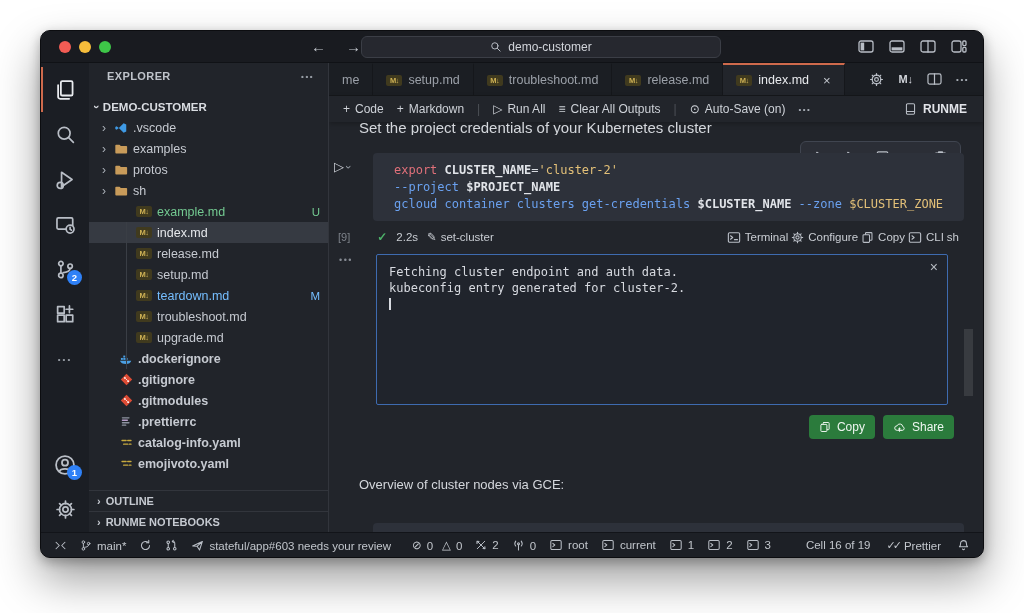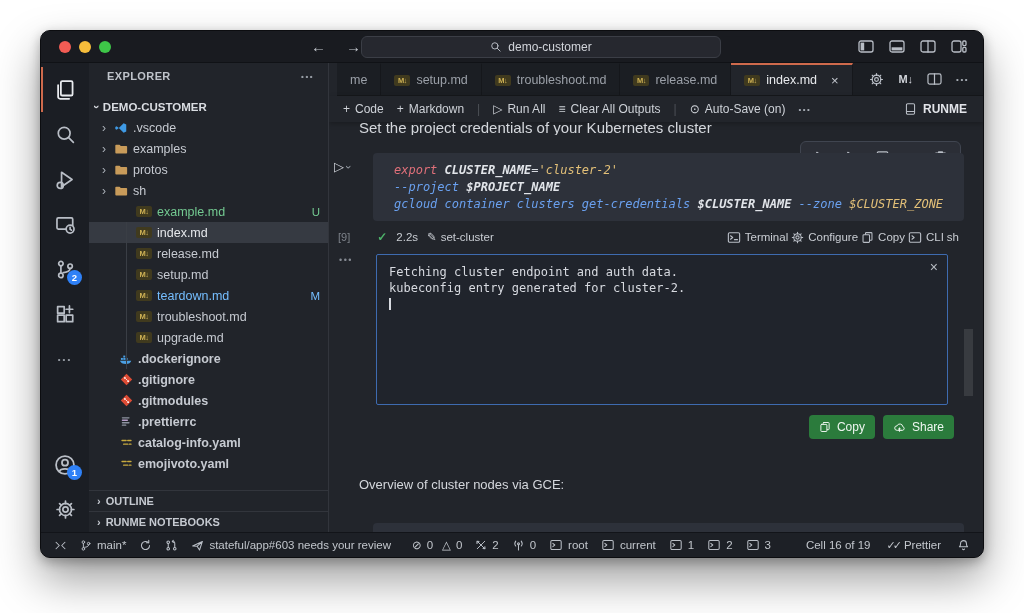--- a/index.html
+++ b/index.html
@@ -55,21 +55,21 @@
   .gdot { margin-left:auto; width:7px; height:7px; border-radius:50%; background:#73c991; }
   .guide { position:absolute; left:37px; width:1px; background:#3a3e45; }
   .mdicon { width:16px; height:11px; border-radius:2px; background:#403a1e; color:#cdb054; font-size:7.5px; font-weight:bold;
             display:flex; align-items:center; justify-content:center; letter-spacing:-.5px; flex:none; }
   .picon { width:14px; height:14px; flex:none; display:flex; align-items:center; justify-content:center; }
   .sb-section { height:21px; border-top:1px solid #32353c; display:flex; align-items:center; gap:5px; padding-left:8px;
                 font-size:11px; font-weight:bold; color:#c6cad1; }
 
   
   .editor { flex:1; position:relative; background:#22252b; overflow:hidden; }
-  .tabbar { position:absolute; top:0; left:8px; right:0; height:33px; background:#1b1e23; display:flex; border-bottom:1px solid #15171b; }
+  .tabbar { position:absolute; top:0; left:0; right:0; height:33px; background:#1b1e23; display:flex; border-bottom:1px solid #15171b; }
   .tab { display:flex; align-items:center; gap:6px; padding:0 13px; border-right:1px solid #15171b; color:#9ba0a8;
          font-size:12.5px; border-top:2px solid transparent; white-space:nowrap; }
   .tab.active { background:#22252b; color:#e8eaed; border-top:2px solid #cf6a4c; }
   .tab .tclose { margin-left:8px; color:#c3c7ce; font-size:13px; }
   .tab-actions { margin-left:auto; display:flex; align-items:center; gap:14px; padding-right:14px; }
   .tab-actions .mglyph { color:#d2d5db; font-size:11px; font-weight:bold; }
   .hdots { color:#aab0b8; font-size:8px; letter-spacing:1.5px; }
 
   .nbbar { position:absolute; top:33px; left:0; right:0; height:26px; display:flex; align-items:center; gap:13px;
            padding-left:14px; color:#ced2d8; font-size:12px; background:#22252b; box-shadow:0 2px 5px rgba(0,0,0,.25); }
@@ -81,21 +81,21 @@
               color:#d4d7dc; font-size:15px; }
   .md-below { position:absolute; top:414px; left:30px; color:#d4d7dc; font-size:13px; }
 
   .hover-tb { position:absolute; top:78px; right:22px; height:30px; background:#2b2e36; border:1px solid #404550;
               border-radius:6px; display:flex; align-items:center; gap:15px; padding:0 12px; }
 
   .cell-run { position:absolute; top:96px; left:5px; display:flex; align-items:center; gap:3px; color:#ced2d8; font-size:13px; }
   .cell-run .chev { font-size:11px; color:#9aa0a8; }
   .cell-code { position:absolute; top:90px; left:44px; width:591px; height:68px; background:#2d313a; border-radius:4px;
                padding:9px 0 0 21px; font-family:"DejaVu Sans Mono",monospace; font-size:12px; line-height:17px; color:#d7dae0; }
-  .cell-code .ln { white-space:pre;font-style:italic; }
+  .cell-code .ln { white-space:pre; }
   .tok-kw { color:#e0707a; } .tok-cmd { color:#6aa1f0; } .tok-str { color:#e3c078; } .tok-var { color:#e2e5ea; font-weight:bold; }
 
   .cell-status { position:absolute; top:164px; left:9px; right:24px; height:20px; display:flex; align-items:center;
                  gap:9px; font-size:11.5px; color:#c9cdd3; }
   .exec { color:#7d828a; font-size:11px; }
   .okcheck { color:#4db26a; font-weight:bold; font-size:12px; }
   .cs-right { margin-left:auto; display:flex; align-items:center; gap:3px; }
   .cs-item { display:flex; align-items:center; gap:4px; }
 
   .out-dots { position:absolute; top:192px; left:10px; color:#868b93; font-size:9px; letter-spacing:1.5px; }
@@ -108,21 +108,21 @@
   .btn-row { position:absolute; top:352px; right:29px; display:flex; gap:8px; }
   .gbtn { height:24px; background:#2b7b3c; border-radius:4px; color:#eef6f0; font-size:12px; display:flex;
           align-items:center; gap:6px; padding:0 10px; }
 
   .next-cell { position:absolute; top:460px; left:44px; width:591px; height:11px; background:#2d313a; border-radius:4px 4px 0 0; }
   .scrollbar { position:absolute; top:266px; right:10px; width:9px; height:67px; background:rgba(255,255,255,.10); }
 
   
   .statusbar { position:absolute; left:0; right:0; bottom:0; height:25px; background:#1d2026; border-top:1px solid #121419;
                display:flex; align-items:center; padding:0 13px; gap:13px; color:#c2c6cc; font-size:11.5px; }
-  .sitem { display:flex; align-items:center; gap:5px; white-space:nowrap; }
+  .sitem { display:flex; align-items:flex-end; gap:5px; white-space:nowrap; }
   .termbox { width:14px; height:12px; }
   .sright { margin-left:auto; display:flex; align-items:center; gap:16px; }
   .grp2 { display:flex; align-items:center; gap:13px; margin-left:8px; }
   .dcheck { letter-spacing:-3px; font-size:11px; }
 </style>
 </head>
 <body>
 
 <div class="window">
 

